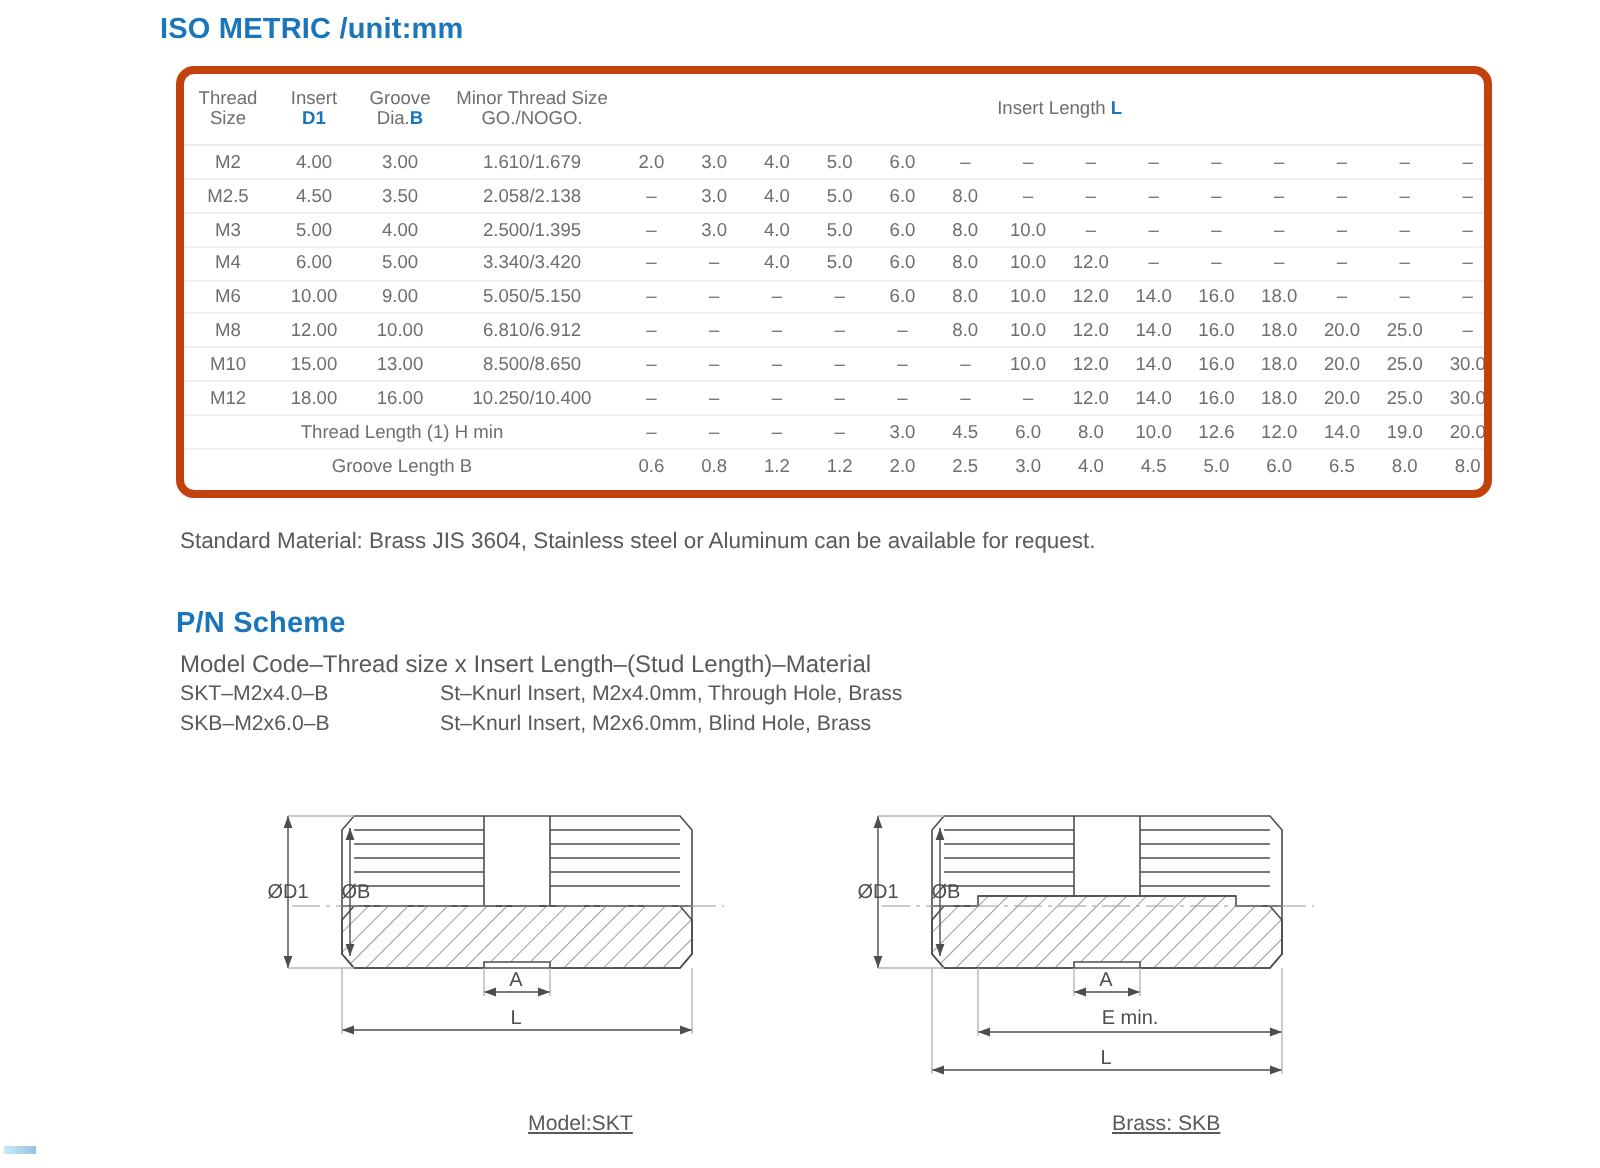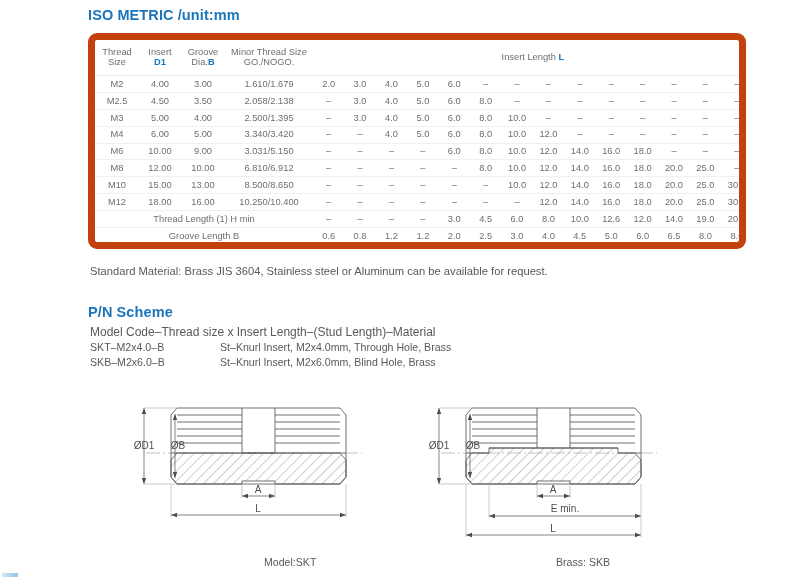--- a/index.html
+++ b/index.html
@@ -25,31 +25,31 @@
 
   
   .section-title {
     position: absolute;
     font-size: 14.5px;
     font-weight: bold;
     color: #1b75bb;
     letter-spacing: 0.1px;
     white-space: nowrap;
   }
-  #iso-title { left: 88px; top: 7px; }
+  #iso-title { left: 80px; top: 7px; }
   #pn-title  { left: 88px; top: 304px; }
 
   
   .table-card {
     position: absolute;
     left: 88px;
     top: 33px;
     width: 658px;
     height: 216px;
-    border: 7px solid #c2410c;
+    border: 4px solid #c2410c;
     border-radius: 9px;
     box-sizing: border-box;
     overflow: hidden;
     background: #fff;
   }
   table.spec {
     border-collapse: collapse;
     width: 100%;
     table-layout: fixed;
     font-size: 9.3px;
@@ -114,20 +114,21 @@
     position: absolute;
   }
   #drawing-skt { left: 130px; top: 398px; }
   #drawing-skb { left: 425px; top: 398px; }
 
   .model-label {
     position: absolute;
     font-size: 10.6px;
     color: #58595b;
     white-space: nowrap;
+    text-decoration: underline;
   }
   #model-label-skt { left: 264px; top: 556px; }
   #model-label-skb { left: 556px; top: 556px; }
 
   .artifact {
     position: absolute;
     left: 2px;
     top: 573px;
     width: 16px;
     height: 4px;
@@ -265,21 +266,21 @@
             <td>–</td>
             <td>–</td>
             <td>–</td>
             <td>–</td>
             <td>–</td>
           </tr>
           <tr>
             <td>M6</td>
             <td>10.00</td>
             <td>9.00</td>
-            <td>3.031/5.150</td>
+            <td>5.050/5.150</td>
             <td>–</td>
             <td>–</td>
             <td>–</td>
             <td>–</td>
             <td>6.0</td>
             <td>8.0</td>
             <td>10.0</td>
             <td>12.0</td>
             <td>14.0</td>
             <td>16.0</td>

